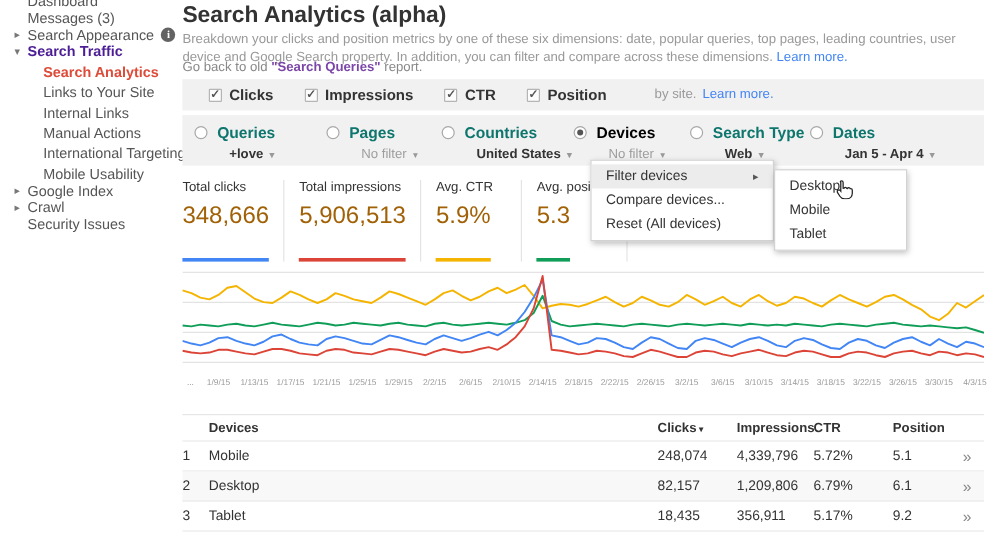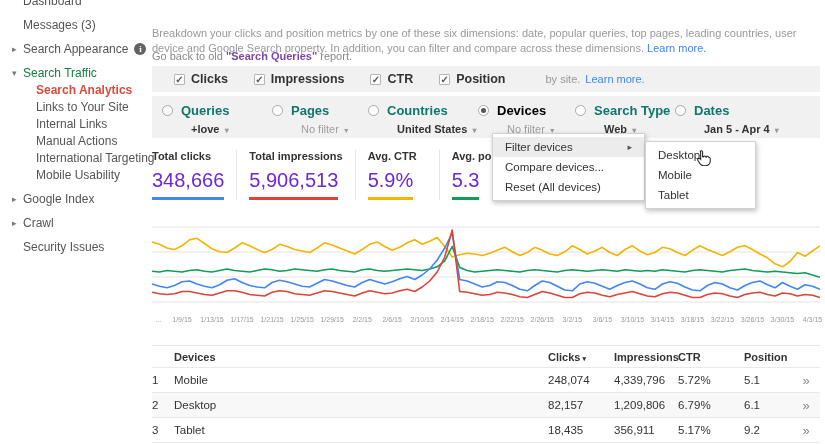--- a/index.html
+++ b/index.html
@@ -1,25 +1,25 @@
 <!DOCTYPE html>
 <html><head>
 <meta charset="utf-8">
 <style>
   * { margin:0; padding:0; box-sizing:border-box; }
   html,body { width:825px; height:444px; overflow:hidden; background:#fff;
     font-family:"Liberation Sans", sans-serif; color:#333; }
 
   
   .sidebar { position:absolute; left:0; top:0; width:152px; height:444px; background:#fff; padding:0 0 0 12px; }
-  .sb-item { margin-top:10px; font-size:12px; color:#555; cursor:pointer; white-space:nowrap; display:flex; align-items:center; }
+  .sb-item { margin-top:0; font-size:12px; color:#555; cursor:pointer; white-space:nowrap; display:flex; align-items:center; }
   .sb-item:first-child { margin-top:-6px; }
   .sb-child { margin-top:3px; padding-left:24px; font-size:12px; color:#555; cursor:pointer; white-space:nowrap; }
   .sb-arrow { display:inline-block; width:11px; font-size:9px; color:#777; }
-  .sb-label.bold { font-weight:normal; color:#15803d; }
+  .sb-label.bold { font-weight:bold; color:#4c1d95; }
   .sb-label.sel { color:#dd4b39; font-weight:bold; }
   .info-ic { display:inline-block; width:12px; height:12px; margin-left:6px; border-radius:50%;
     background:#636363; color:#fff; font-size:9px; font-weight:bold; text-align:center; line-height:12px; font-family:"Liberation Serif",serif; }
 
   
   .main { position:absolute; left:152px; top:0; width:668px; height:444px; }
   .pg-title { position:absolute; top:2px; left:0; font-size:19px; color:#333; }
   .pg-desc { position:absolute; top:26px; left:0; width:668px; font-size:11px; line-height:1.35; color:#999; }
   .link { color:#4285f4; text-decoration:none; cursor:pointer; }
   .goback { position:absolute; top:50px; left:0; font-size:11px; color:#888; }
@@ -44,22 +44,22 @@
   .dim.sel .dimlabel { color:#000; }
   .dfilter { margin-left:29px; margin-top:5px; font-size:11px; color:#333; font-weight:bold; }
   .dfilter.nofilter { color:#9e9e9e; font-weight:normal; }
   .caret { font-size:8px; color:#999; margin-left:3px; }
   .d0{left:10px}.d1{left:120px}.d2{left:216px}.d3{left:326px}.d4{left:423px}.d5{left:523px}
 
   
   .totals { position:absolute; top:150px; left:0; display:flex; }
   .tot { padding-right:12px; margin-right:12px; border-right:1px solid #e4e4e4; }
   .tot:last-child { border-right:1px solid #e4e4e4; }
-  .tot .tlabel { font-size:11px; font-weight:bold; color:#333; margin-bottom:7px; white-space:nowrap; }
-  .tot .tvalue { font-size:20px; color:#6d28d9; display:inline-block; padding-bottom:5px; border-bottom:3px solid; white-space:nowrap; }
+  .tot .tlabel { font-size:11px; font-weight:normal; color:#333; margin-bottom:7px; white-space:nowrap; }
+  .tot .tvalue { font-size:20px; color:#a16207; display:inline-block; padding-bottom:23px; border-bottom:3px solid; white-space:nowrap; }
   .t0{min-width:66px}.t1{min-width:86px}.t2{min-width:72px}.t3{min-width:72px}
 
   
   .chart { position:absolute; top:222px; left:0; width:668px; height:112px; }
   .chart svg { position:absolute; top:2px; left:0; }
   .xlabels { position:absolute; top:94px; left:0; width:668px; height:10px; }
   .xlabels span { position:absolute; transform:translateX(-50%); font-size:7px; color:#999; white-space:nowrap; }
 
   
   .tbl { position:absolute; top:345px; left:0; width:668px; border-top:1px solid #e6e6e6; }
@@ -117,20 +117,21 @@
         <span class="sb-label">Crawl</span>
       </div>
       <div class="sb-item">
         <span class="sb-arrow"></span>
         <span class="sb-label">Security Issues</span>
       </div>
     </nav>
 </div>
 
 <div class="main">
+  <h1 class="pg-title">Search Analytics (alpha)</h1>
   <p class="pg-desc"><span>Breakdown your clicks and position metrics by one of these six dimensions: date, popular queries, top pages, leading countries, user device and Google Search property. In addition, you can filter and compare across these dimensions.</span>
     <span class="link">Learn more.</span></p>
   <p class="goback"><span>Go back to old </span><span class="vlink">"Search Queries"</span><span> report.</span></p>
 
   <div class="mbar">
     <span id="mcbs" style="display:flex">
         <span class="mcb">
           <span class="cbox">✓</span>
           <span>Clicks</span>
         </span>

